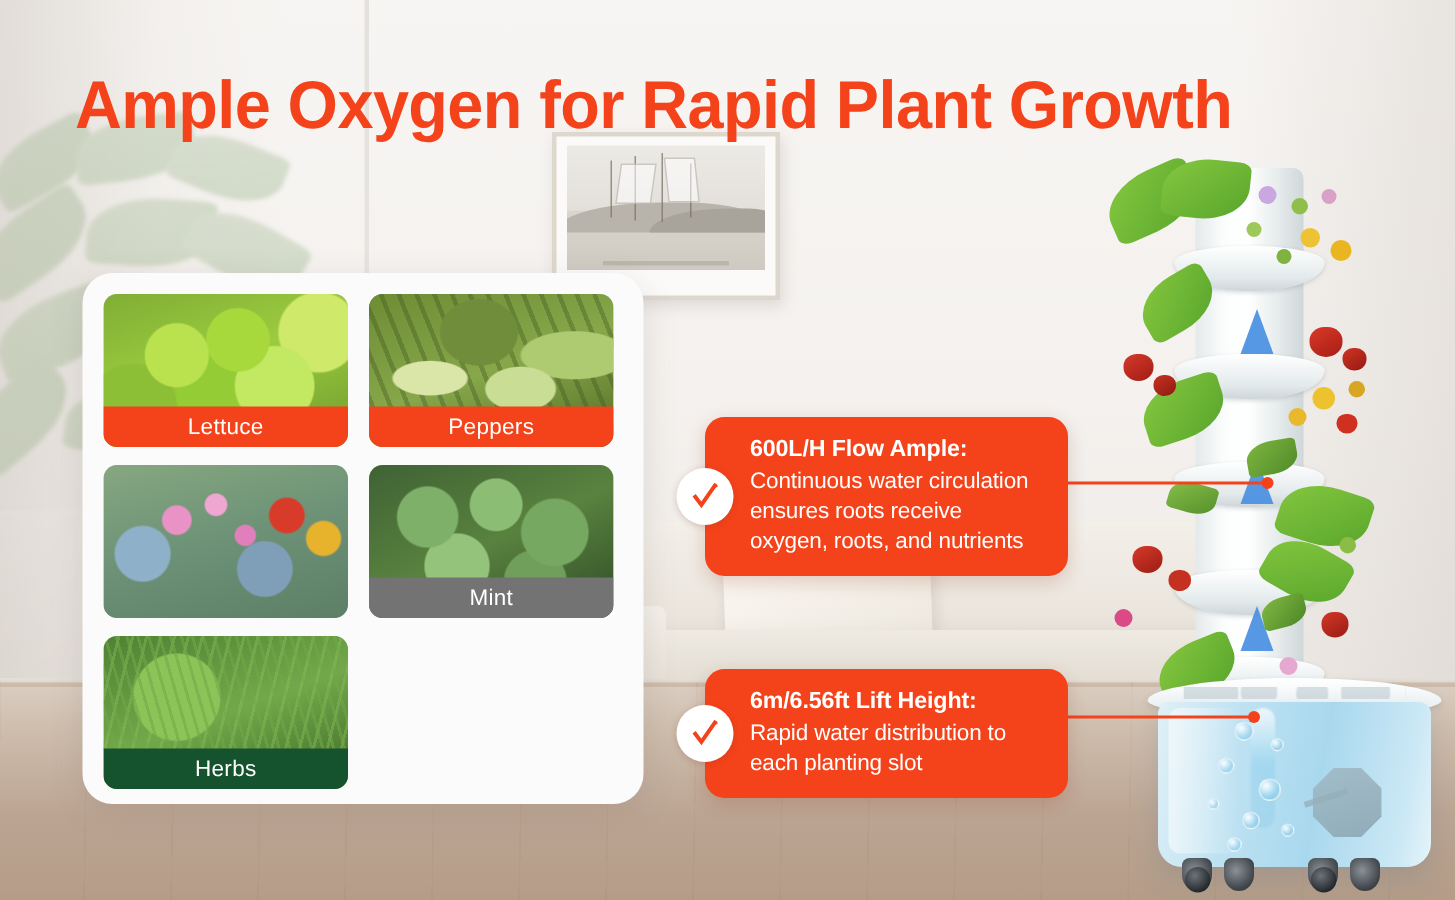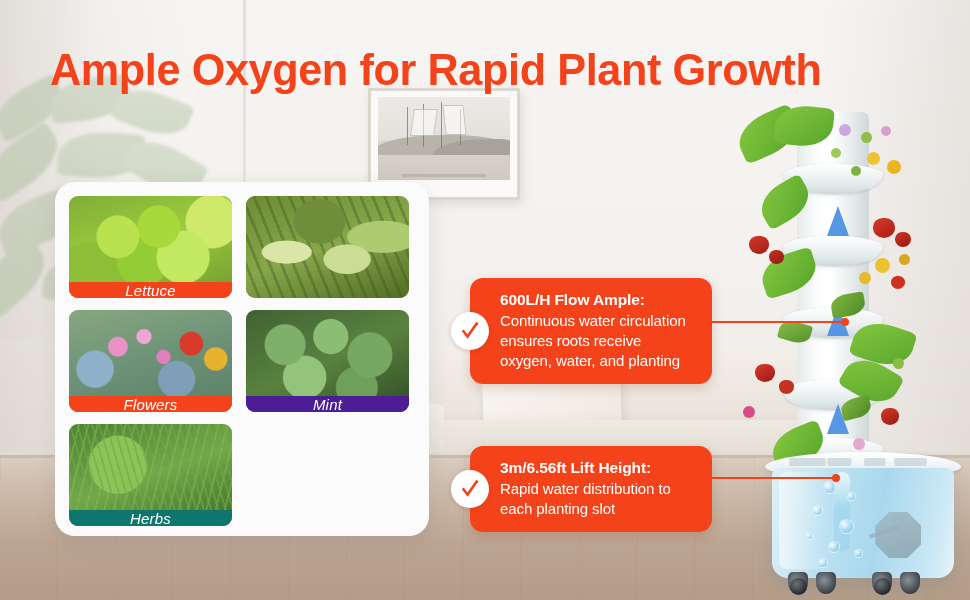--- a/index.html
+++ b/index.html
@@ -155,23 +155,23 @@
     grid-template-rows: repeat(3, 102px);
     gap: 12px 14px;
   }
   .tile {
     position: relative; width: 163px; height: 102px;
     border-radius: 9px; overflow: hidden;
     background: #cfd8c4;
   }
   .tile-photo { position: absolute; inset: 0; }
   .tile-label {
-    position: absolute; left: 0; right: 0; bottom: 0; height: 16px;
+    position: absolute; left: 0; right: 0; bottom: 0; height: 27px;
     display: flex; align-items: center; justify-content: center;
-    color: #fff; font-size: 15px; letter-spacing: .2px; font-style: italic;
+    color: #fff; font-size: 15px; letter-spacing: .2px;
   }
 
   
   .ph-lettuce {
     background:
       radial-gradient(circle at 30% 40%, #b9e24e 0 16%, rgba(0,0,0,0) 17%),
       radial-gradient(circle at 55% 30%, #a8d93c 0 18%, rgba(0,0,0,0) 19%),
       radial-gradient(circle at 70% 60%, #c3e861 0 20%, rgba(0,0,0,0) 21%),
       radial-gradient(circle at 45% 65%, #93cc34 0 22%, rgba(0,0,0,0) 23%),
       radial-gradient(circle at 12% 75%, #8dbf36 0 18%, rgba(0,0,0,0) 19%),
@@ -481,59 +481,59 @@
     <div class="grid">
 
       <div class="tile">
         <div class="tile-photo ph-lettuce"></div>
         <div class="tile-label" style="background:#F4421A">Lettuce</div>
       </div>
 
 
       <div class="tile">
         <div class="tile-photo ph-pepper"></div>
+        <div class="tile-label" style="background:#F4421A">Peppers</div>
       </div>
 
       <div class="tile">
         <div class="tile-photo ph-flower"></div>
-        <div class="tile-label" style="background:#F4421A">Flowers</div>
       </div>
 
       <div class="tile">
         <div class="tile-photo ph-mint"></div>
-        <div class="tile-label" style="background:#4c1d95">Mint</div>
+        <div class="tile-label" style="background:#737373">Mint</div>
       </div>
 
       <div class="tile">
         <div class="tile-photo ph-herb"></div>
-        <div class="tile-label" style="background:#0f766e">Herbs</div>
+        <div class="tile-label" style="background:#14532d">Herbs</div>
       </div>
 
     </div>
   </div>
 
   <div class="callout" style="left:470px;top:278px;width:242px">
     <div class="check-badge">
       <svg width="22" height="22" viewBox="0 0 22 22" aria-hidden="true">
         <path d="M4.5 11.2 L8.6 16.6 L17.6 3.6" fill="none" stroke="#F4421A" stroke-width="2.6" stroke-linecap="square"></path>
         <path d="M17.6 3.6 L18.4 5.0" fill="none" stroke="#F4421A" stroke-width="2.6"></path>
       </svg>
     </div>
     <div class="callout-inner">
       <div class="callout-title">600L/H Flow Ample:</div>
-      <div class="callout-body">Continuous water circulation ensures roots receive oxygen, water, and planting</div>
+      <div class="callout-body">Continuous water circulation ensures roots receive oxygen, roots, and nutrients</div>
     </div>
   </div>
 
   <div class="callout" style="left:470px;top:446px;width:242px">
     <div class="check-badge">
       <svg width="22" height="22" viewBox="0 0 22 22" aria-hidden="true">
         <path d="M4.5 11.2 L8.6 16.6 L17.6 3.6" fill="none" stroke="#F4421A" stroke-width="2.6" stroke-linecap="square"></path>
         <path d="M17.6 3.6 L18.4 5.0" fill="none" stroke="#F4421A" stroke-width="2.6"></path>
       </svg>
     </div>
     <div class="callout-inner">
-      <div class="callout-title">3m/6.56ft Lift Height:</div>
+      <div class="callout-title">6m/6.56ft Lift Height:</div>
       <div class="callout-body">Rapid water distribution to each planting slot</div>
     </div>
   </div>
 
 </div>
 
 </body></html>

